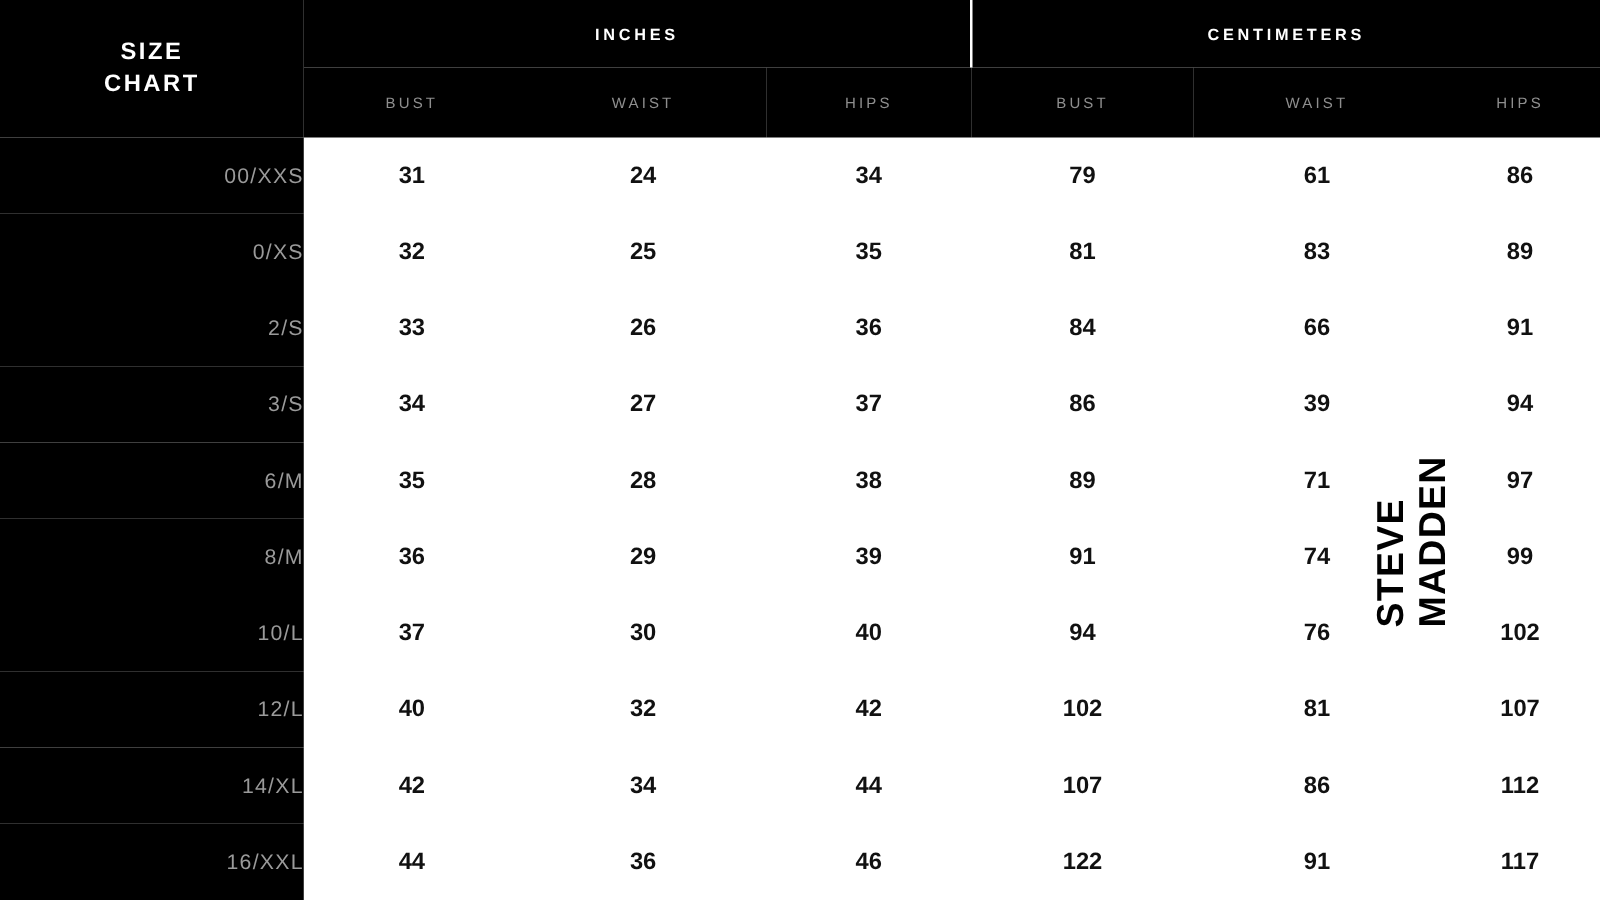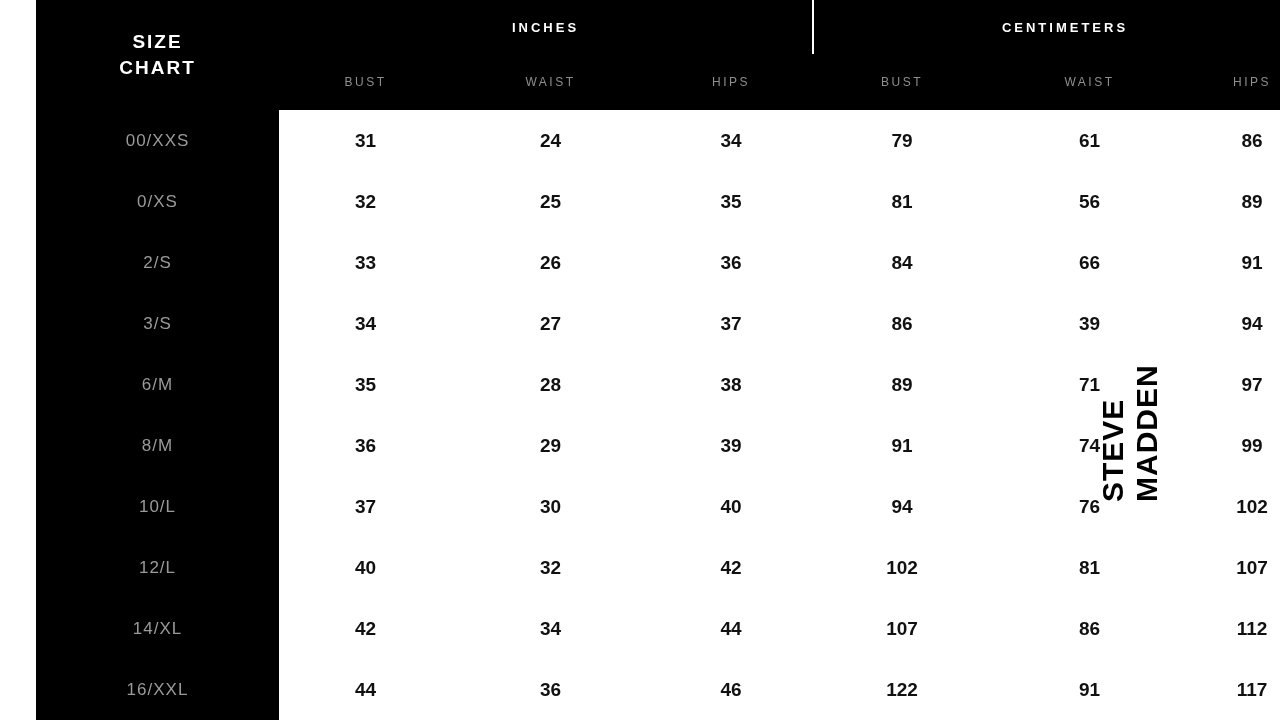--- a/index.html
+++ b/index.html
@@ -12,21 +12,20 @@
     height: 720px;
     font-family: "Liberation Sans", sans-serif;
     overflow: hidden;
   }
   .chart {
     width: 1280px;
     height: 720px;
     position: relative;
     background: #ffffff;
     box-sizing: border-box;
-    padding-left: 36px;
   }
   table.size-table {
     border-collapse: collapse;
     table-layout: fixed;
     width: 1280px;
     height: 720px;
   }
   table.size-table td, table.size-table th {
     padding: 0;
     margin: 0;
@@ -80,21 +79,21 @@
     border-right: 2px solid #ffffff;
   }
   .sub-head.last {
     border-right: none;
   }
 
   
   .size-cell {
     background: #000000;
     color: #9a9a9a;
-    text-align: center;
+    text-align: right;
     vertical-align: middle;
     font-size: 17px;
     letter-spacing: 1px;
     border-top: 2px solid #ffffff;
     border-right: 2px solid #ffffff;
   }
   
   .val {
     background: #ffffff;
     color: #111111;
@@ -177,21 +176,21 @@
         <td class="val">79</td>
         <td class="val">61</td>
         <td class="val last">86</td>
       </tr>
       <tr class="data-row">
         <td class="size-cell">0/XS</td>
         <td class="val">32</td>
         <td class="val">25</td>
         <td class="val">35</td>
         <td class="val">81</td>
-        <td class="val">56</td>
+        <td class="val">83</td>
         <td class="val last">89</td>
       </tr>
       <tr class="data-row">
         <td class="size-cell">2/S</td>
         <td class="val">33</td>
         <td class="val">26</td>
         <td class="val">36</td>
         <td class="val">84</td>
         <td class="val">66</td>
         <td class="val last">91</td>

